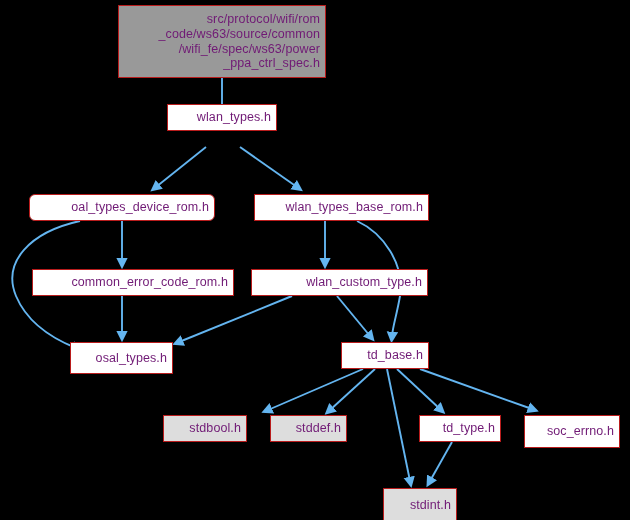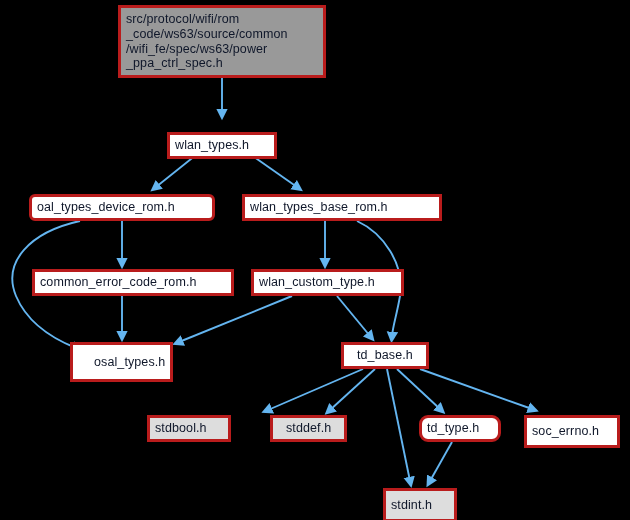--- a/index.html
+++ b/index.html
@@ -18,26 +18,26 @@
   svg#edge-layer {
     position: absolute;
     left: 0;
     top: 0;
     width: 630px;
     height: 520px;
   }
   .node {
     position: absolute;
     box-sizing: border-box;
-    border: 3px solid #b91c1c;
+    border: 1px solid #b91c1c;
     display: flex;
     align-items: center;
     justify-content: center;
-    text-align: left;
-    color: #0f172a;
+    text-align: right;
+    color: #701a75;
     line-height: 1.18;
     white-space: pre;
     letter-spacing: 0.1px;
   }
   .node.fill-white { background: #ffffff; }
   .node.fill-gray  { background: #dddddd; }
   .node.fill-root  { background: #999999; }
   .node-label {
     display: block;
     width: 100%;
@@ -72,26 +72,26 @@
         <path d="M397,369 L440,409" fill="none" stroke="#64b5f0" stroke-width="1.9" marker-end="url(#arrowhead)"></path>
         <path d="M420,369 L532,409" fill="none" stroke="#64b5f0" stroke-width="1.9" marker-end="url(#arrowhead)"></path>
         <path d="M452,442 L430,481" fill="none" stroke="#64b5f0" stroke-width="1.9" marker-end="url(#arrowhead)"></path>
       </g>
   </svg>
   <div id="nodes-group">
       <div class="node fill-root" style="left: 118px; top: 5px; width: 208px; height: 73px; font-size: 12.5px;"><span class="node-label">src/protocol/wifi/rom
 _code/ws63/source/common
 /wifi_fe/spec/ws63/power
 _ppa_ctrl_spec.h</span></div>
-      <div class="node fill-white" style="left: 167px; top: 132px; width: 110px; height: 27px; font-size: 12.5px;"><span class="node-label">wlan_types.h</span></div>
+      <div class="node fill-white" style="left: 167px; top: 104px; width: 110px; height: 27px; font-size: 12.5px;"><span class="node-label">wlan_types.h</span></div>
       <div class="node fill-white" style="left: 29px; top: 194px; width: 186px; height: 27px; font-size: 12.5px; border-radius: 6px;"><span class="node-label">oal_types_device_rom.h</span></div>
-      <div class="node fill-white" style="left: 242px; top: 194px; width: 200px; height: 27px; font-size: 12.5px;"><span class="node-label">wlan_types_base_rom.h</span></div>
+      <div class="node fill-white" style="left: 254px; top: 194px; width: 175px; height: 27px; font-size: 12.5px;"><span class="node-label">wlan_types_base_rom.h</span></div>
       <div class="node fill-white" style="left: 32px; top: 269px; width: 202px; height: 27px; font-size: 12.5px;"><span class="node-label">common_error_code_rom.h</span></div>
-      <div class="node fill-white" style="left: 251px; top: 269px; width: 153px; height: 27px; font-size: 12.5px;"><span class="node-label">wlan_custom_type.h</span></div>
-      <div class="node fill-white" style="left: 70px; top: 342px; width: 103px; height: 40px; font-size: 12.5px; padding-left: 16px;"><span class="node-label">osal_types.h</span></div>
+      <div class="node fill-white" style="left: 251px; top: 269px; width: 177px; height: 27px; font-size: 12.5px;"><span class="node-label">wlan_custom_type.h</span></div>
+      <div class="node fill-white" style="left: 70px; top: 342px; width: 103px; height: 32px; font-size: 12.5px; padding-left: 16px;"><span class="node-label">osal_types.h</span></div>
       <div class="node fill-white" style="left: 341px; top: 342px; width: 88px; height: 27px; font-size: 12.5px; padding-left: 8px;"><span class="node-label">td_base.h</span></div>
-      <div class="node fill-gray" style="left: 147px; top: 415px; width: 84px; height: 27px; font-size: 12.5px;"><span class="node-label">stdbool.h</span></div>
+      <div class="node fill-gray" style="left: 163px; top: 415px; width: 84px; height: 27px; font-size: 12.5px;"><span class="node-label">stdbool.h</span></div>
       <div class="node fill-gray" style="left: 270px; top: 415px; width: 77px; height: 27px; font-size: 12.5px; padding-left: 8px;"><span class="node-label">stddef.h</span></div>
-      <div class="node fill-white" style="left: 419px; top: 415px; width: 82px; height: 27px; font-size: 12.5px; border-radius: 9px;"><span class="node-label">td_type.h</span></div>
+      <div class="node fill-white" style="left: 419px; top: 415px; width: 82px; height: 27px; font-size: 12.5px;"><span class="node-label">td_type.h</span></div>
       <div class="node fill-white" style="left: 524px; top: 415px; width: 96px; height: 33px; font-size: 12.5px;"><span class="node-label">soc_errno.h</span></div>
       <div class="node fill-gray" style="left: 383px; top: 488px; width: 74px; height: 34px; font-size: 12.5px;"><span class="node-label">stdint.h</span></div>
     </div>
 </div>
 
 </body></html>

